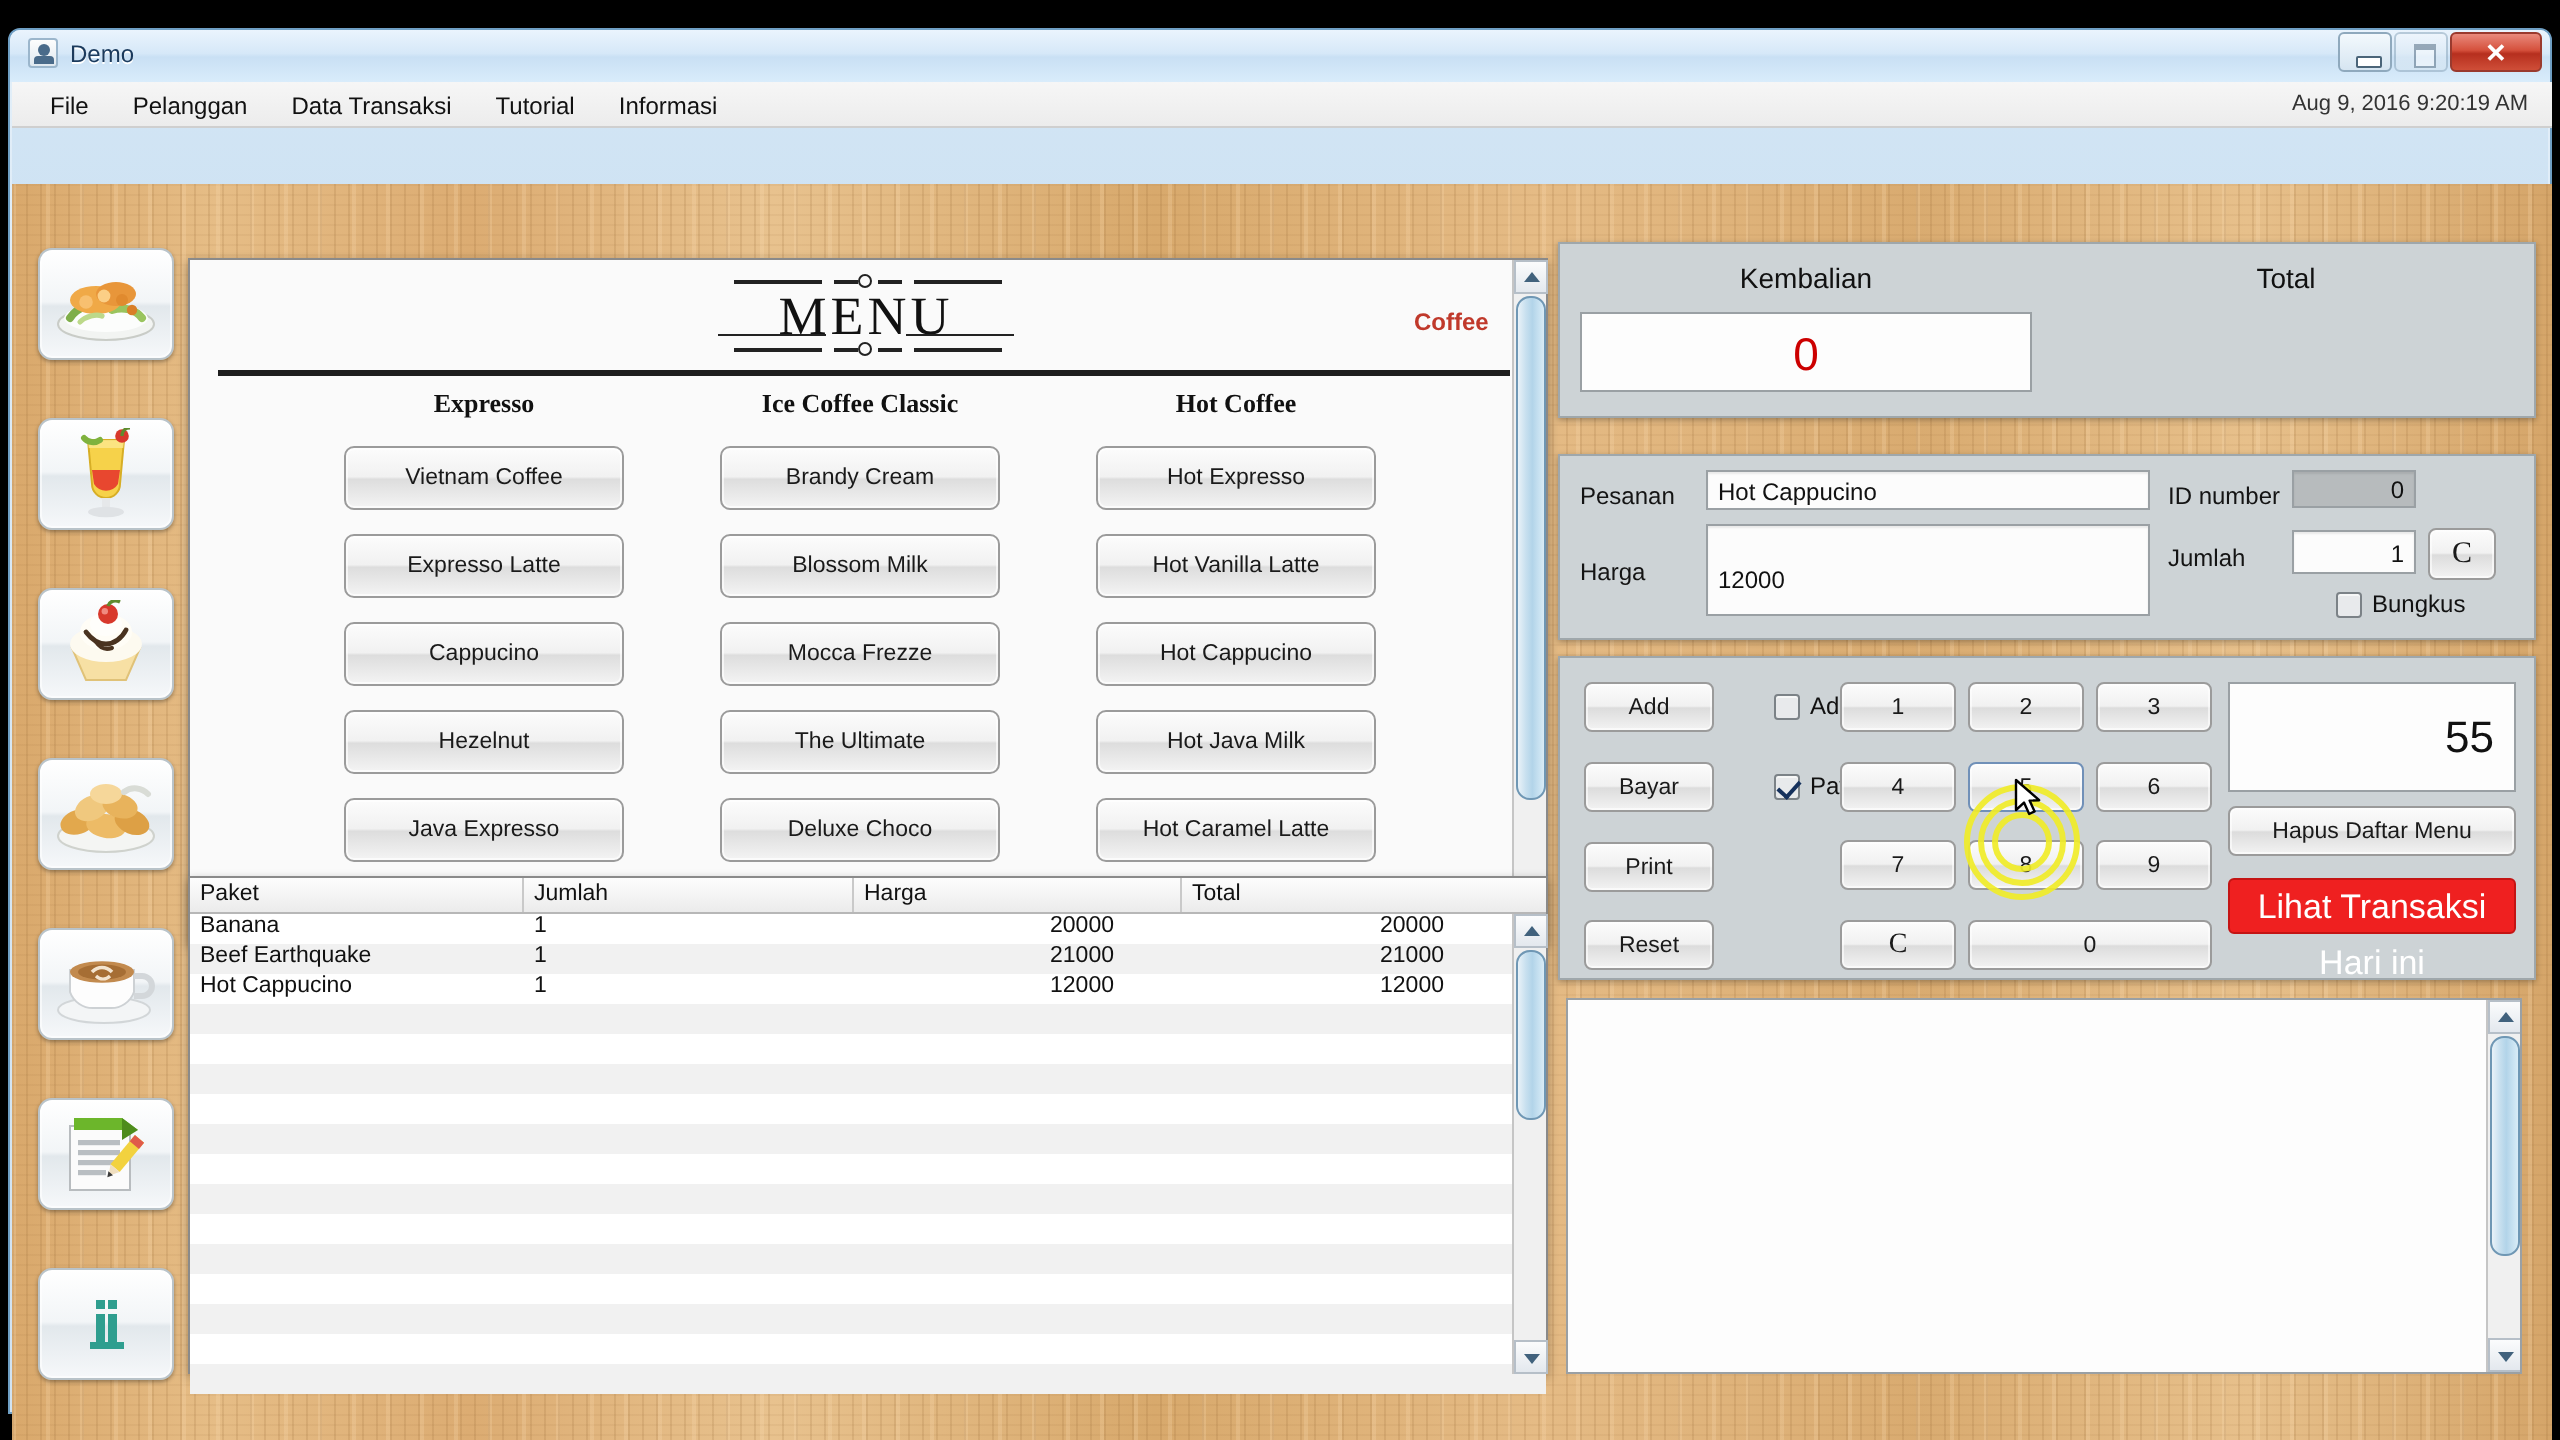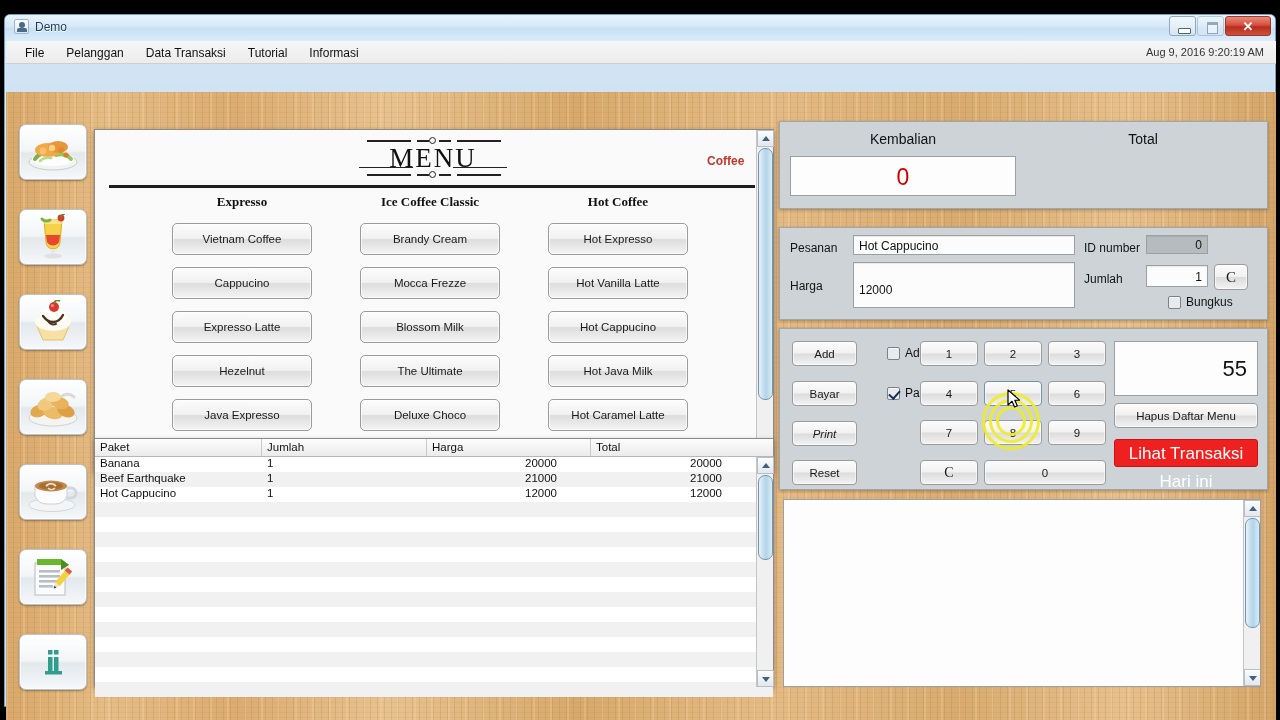--- a/index.html
+++ b/index.html
@@ -303,30 +303,30 @@
             <div class="logo-thin" style="left:100px; top:33px; width:54px;"></div>
           </div>
           <div class="coffee-tag">Coffee</div>
         </div>
         <div class="menu-rule"></div>
 
         <div class="cols">
           <div class="col" style="left:52px;">
             <div class="col-title">Expresso</div>
             <button class="mbtn">Vietnam Coffee</button>
+            <button class="mbtn">Expresso Latte</button>
             <button class="mbtn">Cappucino</button>
-            <button class="mbtn">Expresso Latte</button>
             <button class="mbtn">Hezelnut</button>
             <button class="mbtn">Java Expresso</button>
           </div>
           <div class="col" style="left:240px;">
             <div class="col-title">Ice Coffee Classic</div>
             <button class="mbtn">Brandy Cream</button>
+            <button class="mbtn">Blossom Milk</button>
             <button class="mbtn">Mocca Frezze</button>
-            <button class="mbtn">Blossom Milk</button>
             <button class="mbtn">The Ultimate</button>
             <button class="mbtn">Deluxe Choco</button>
           </div>
           <div class="col" style="left:428px;">
             <div class="col-title">Hot Coffee</div>
             <button class="mbtn">Hot Expresso</button>
             <button class="mbtn">Hot Vanilla Latte</button>
             <button class="mbtn">Hot Cappucino</button>
             <button class="mbtn">Hot Java Milk</button>
             <button class="mbtn">Hot Caramel Latte</button>
@@ -414,21 +414,21 @@
         <button class="gbtn" style="left:434px; top:36px; width:34px; height:26px; font-size:15px; font-family:'Liberation Serif',serif;">C</button>
         <div class="cbx" style="left:366px; top:67px;">
           <span class="box"></span>
           <span>Bungkus</span>
         </div>
       </div>
 
       <div class="rp" style="left:773px; top:236px; width:489px; height:162px;">
         <button class="gbtn" style="left:12px; top:12px; width:65px; height:25px;">Add</button>
         <button class="gbtn" style="left:12px; top:52px; width:65px; height:25px;">Bayar</button>
-        <button class="gbtn" style="left:12px; top:92px; width:65px; height:25px;font-style:italic;">Print</button>
+        <button class="gbtn" style="left:12px; top:92px; width:65px; height:25px;">Print</button>
         <button class="gbtn" style="left:12px; top:131px; width:65px; height:25px;">Reset</button>
 
         <div class="cbx" style="left:85px; top:17px;">
           <span class="box"></span>
           <span>Add</span>
         </div>
         <div class="cbx" style="left:85px; top:57px;">
           <span class="box on"></span>
           <span>Pay</span>
         </div>

